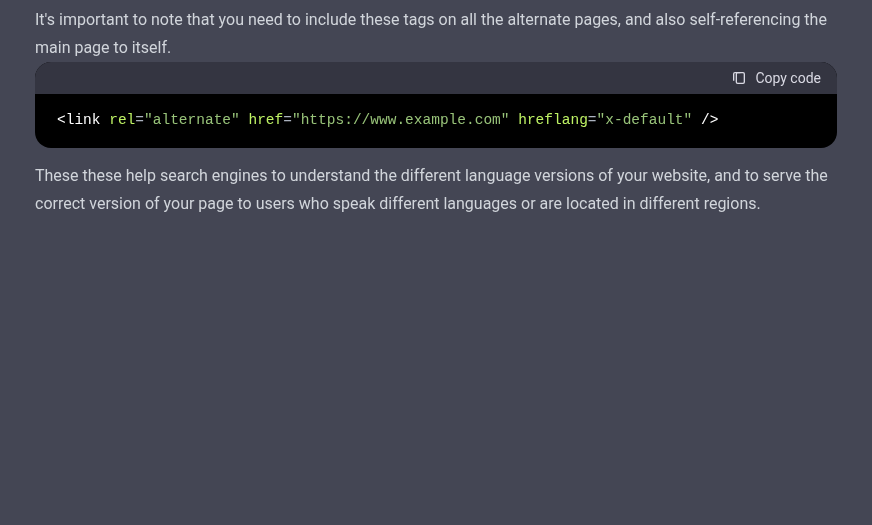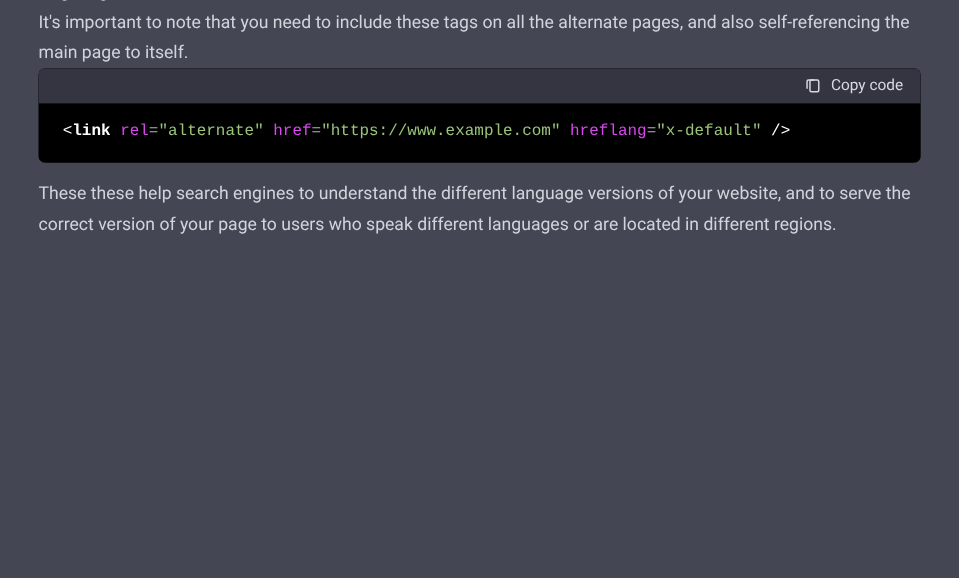--- a/index.html
+++ b/index.html
@@ -20,21 +20,21 @@
   }
   .content {
     display: flex;
     flex-direction: column;
   }
   .para {
     color: #d1d5db;
   }
   .codeblock {
     background: #000000;
-    border-radius: 6px;
+    border-radius: 16px;
     overflow: hidden;
   }
   .codeblock-header {
     background: #343541;
     display: flex;
     justify-content: flex-end;
     align-items: center;
     padding: 8px 16px;
   }
   .copy-btn {
@@ -57,22 +57,22 @@
   }
   .codeblock-body {
     padding: 16px 22px;
     font-family: "SFMono-Regular", Consolas, "Liberation Mono", Menlo, monospace;
     font-size: 14.5px;
     white-space: pre;
     overflow-x: auto;
     line-height: 1.5;
   }
   .tok-punc   { color: #ffffff; }
-  .tok-tag    { color: #ffffff; font-weight: 700;}
-  .tok-attr   { color: #d946ef; }
+  .tok-tag    { color: #ffffff; font-weight: 400;}
+  .tok-attr   { color: #bef264; }
   .tok-eq     { color: #abb2bf; }
   .tok-str    { color: #98c379; }
   .extra-gap {
     height: 14px;
   }
   .cutoff-top {
     margin-top: -22px;
   }
 </style>
 </head>

